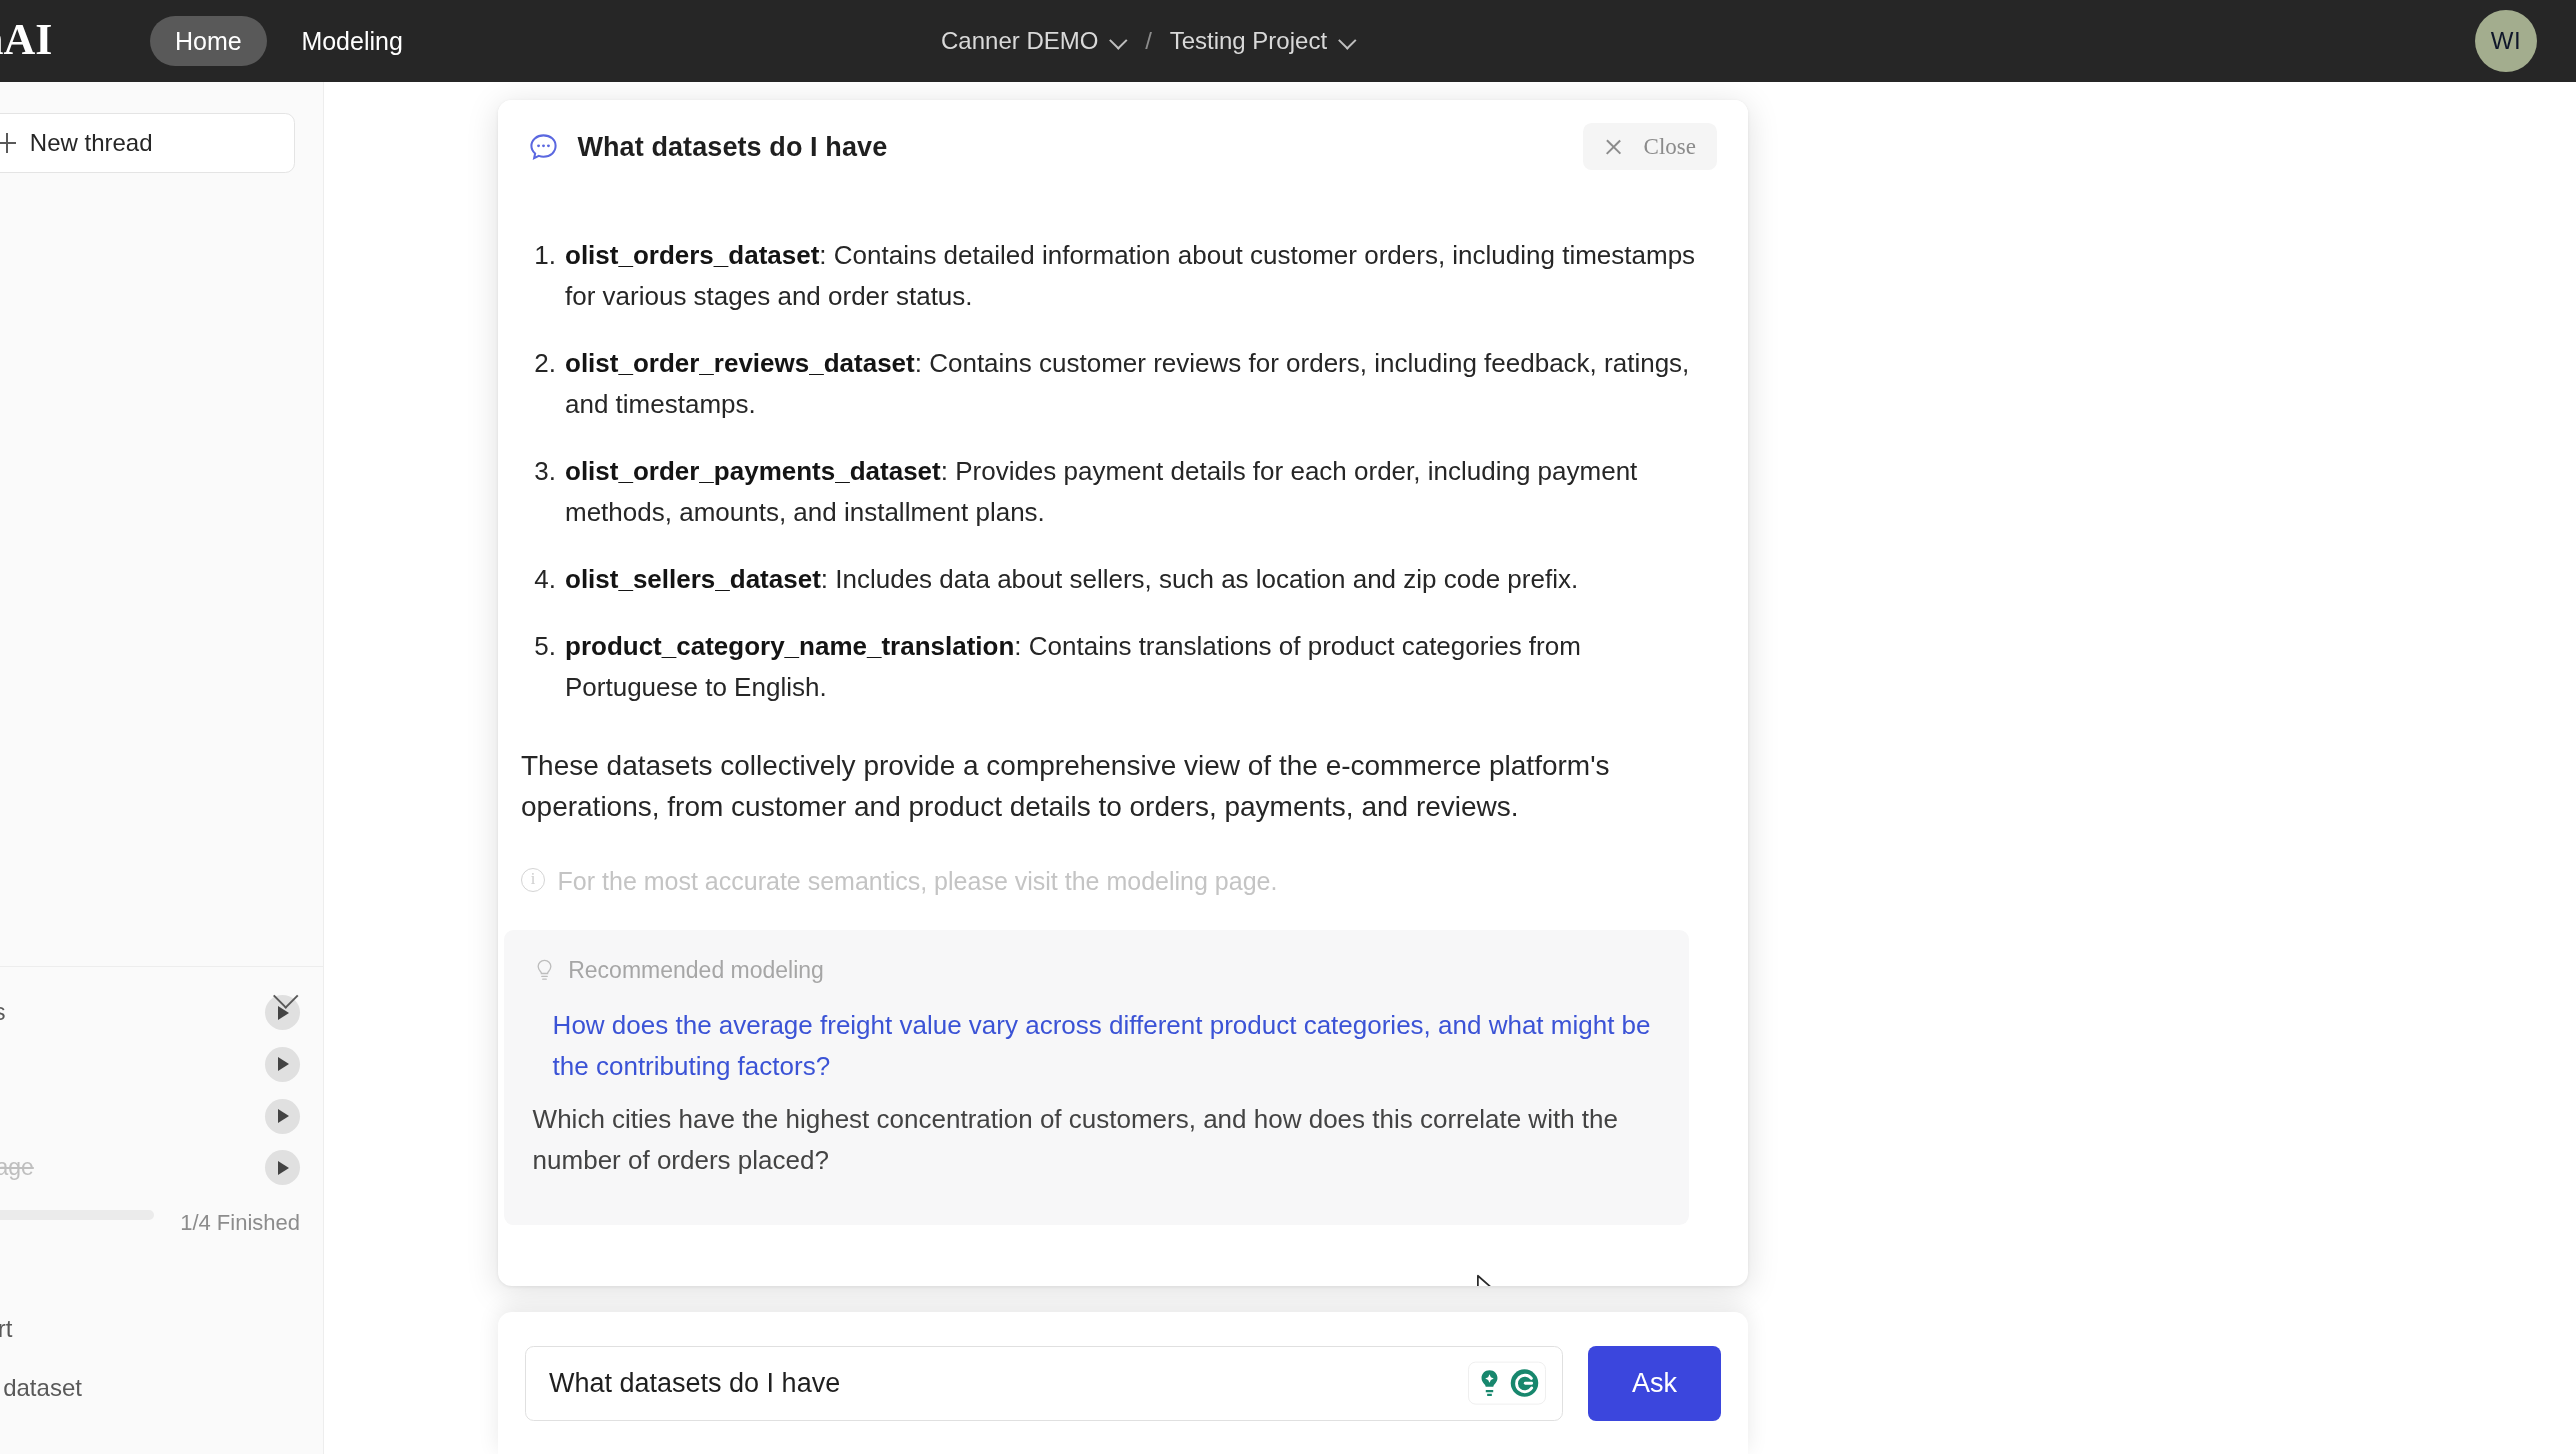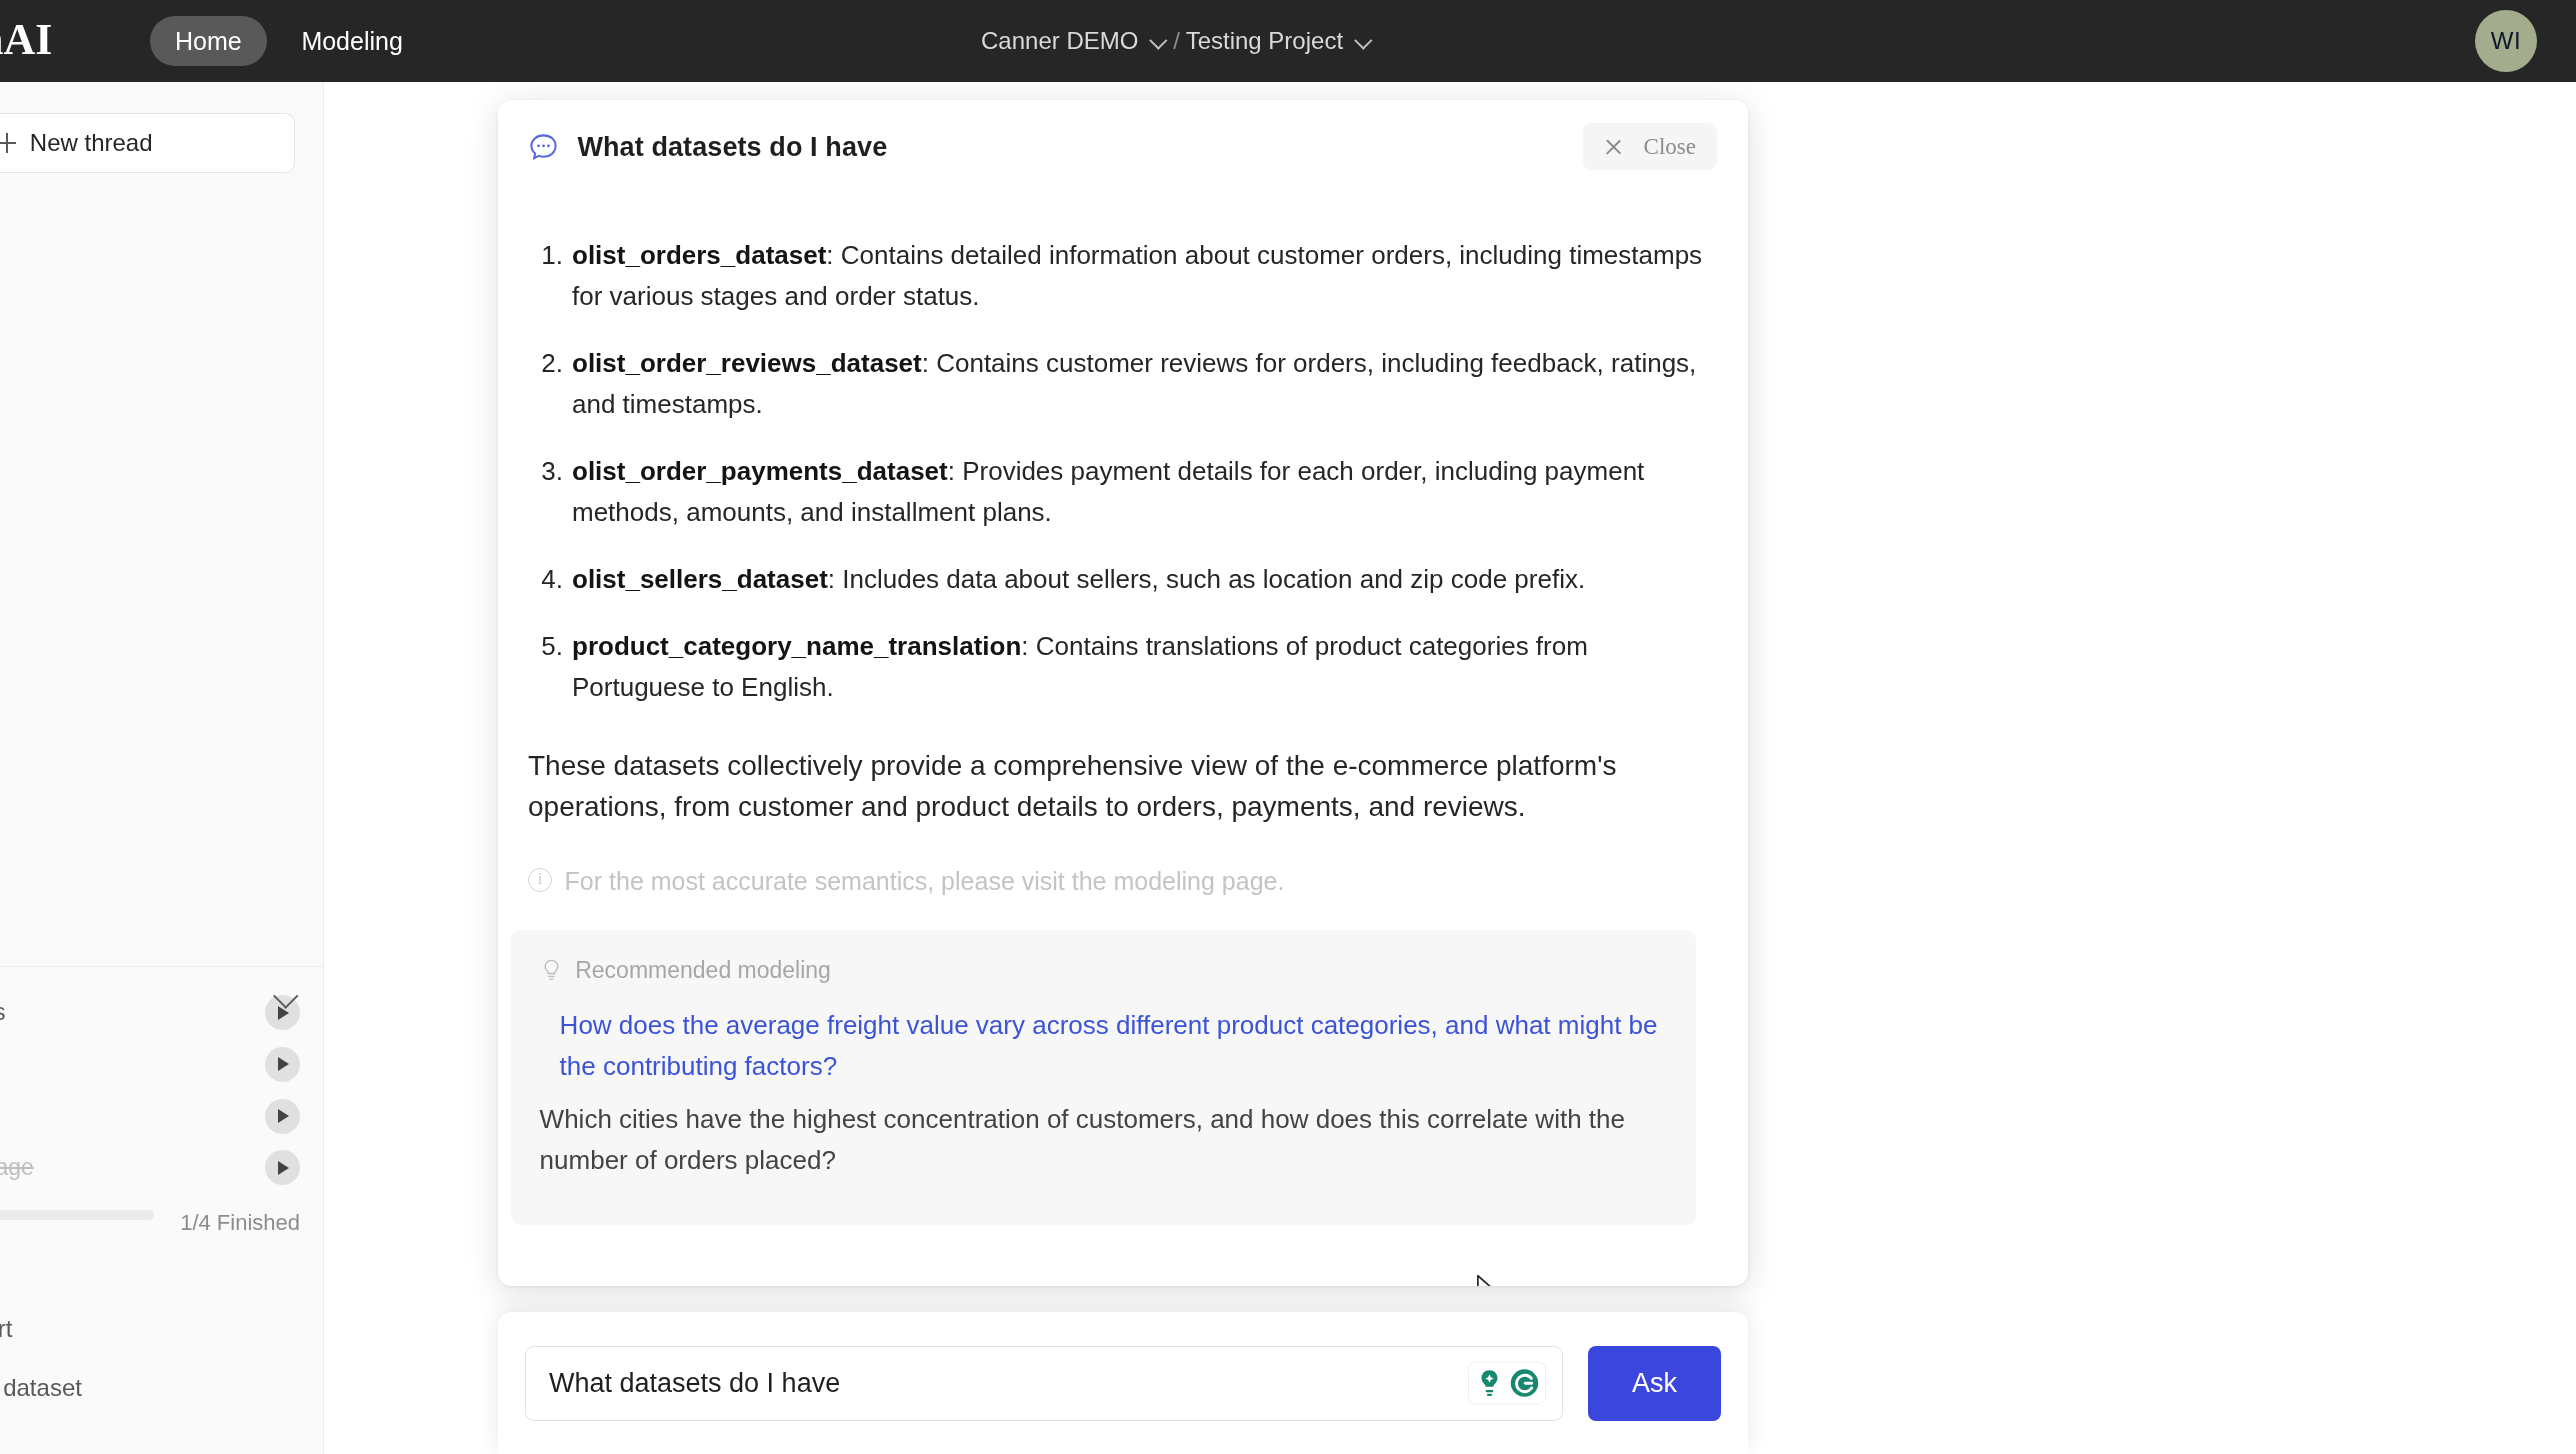--- a/index.html
+++ b/index.html
@@ -26,22 +26,22 @@
   }
   .nav-tabs { position: absolute; left: 150px; display: flex; align-items: center; gap: 9.7px; }
   .nav-tab {
     font-size: 25px; color: #ffffff;
     padding: 10.6px 25px; border-radius: 966px;
     cursor: pointer; white-space: nowrap;
   }
   .nav-tab.active { background: #595959; font-weight: 400; }
 
   .breadcrumb {
-    position: absolute; left: 981px; top: 50%; transform: translateY(-50%);
-    display: flex; align-items: flex-start; gap: 0;
+    position: absolute; left: 941px; top: 50%; transform: translateY(-50%);
+    display: flex; align-items: flex-start; gap: 12px;
     font-size: 24px; color: #d9d9d9;
   }
   .bc-item { display: flex; align-items: center; gap: 11.6px; cursor: pointer; white-space: nowrap; }
   .bc-sep { color: #8c8c8c; margin: 0 5.8px; }
   .chev { display: inline-block; width: 17.4px; height: 17.4px; position: relative; }
   .chev::before {
     content: ""; position: absolute; left: 1.9px; top: 1.9px;
     width: 10.6px; height: 10.6px;
     border-right: 2.3px solid #bfbfbf; border-bottom: 2.3px solid #bfbfbf;
     transform: rotate(45deg);
@@ -174,21 +174,21 @@
   .x-icon::before, .x-icon::after {
     content: ""; position: absolute; left: 0; top: 8.7px;
     width: 19.3px; height: 2.3px; background: #8c8c8c;
   }
   .x-icon::before { transform: rotate(45deg); }
   .x-icon::after  { transform: rotate(-45deg); }
 
   .modal-body {
     position: relative;
     height: 1093px;
-    padding: 0 37px 0 30px;
+    padding: 0 37px 0 23px;
     overflow: hidden;
   }
   .fade-top {
     position: absolute; left: 0; right: 0; top: 0; height: 25px;
     background: linear-gradient(#ffffff 18%, rgba(255,255,255,0));
     z-index: 3; pointer-events: none;
   }
   .clipped-line {
     font-size: 26px; line-height: 41px; color: #262626;
     margin: -21px 0 0 44px; height: 25px; overflow: hidden;

